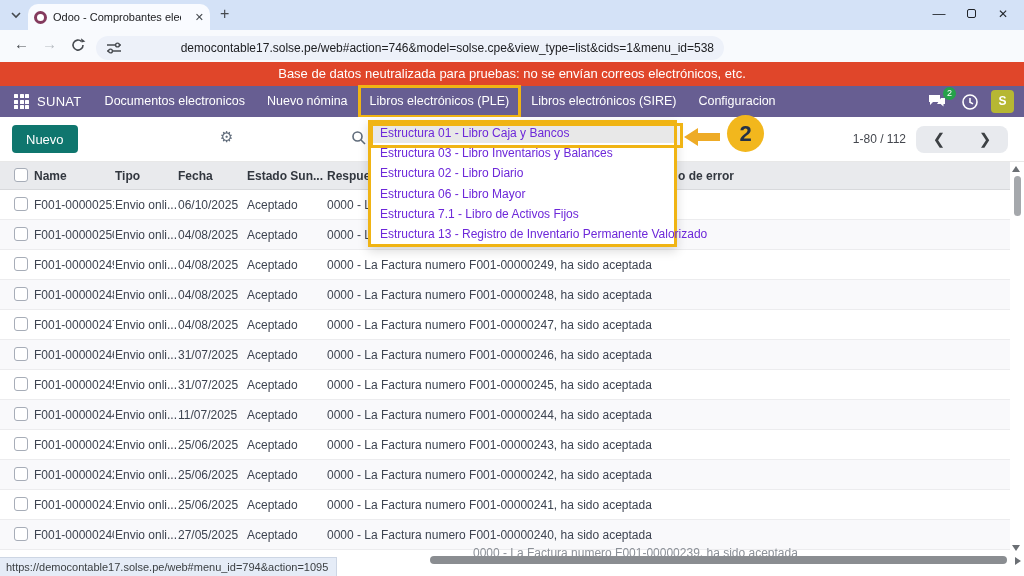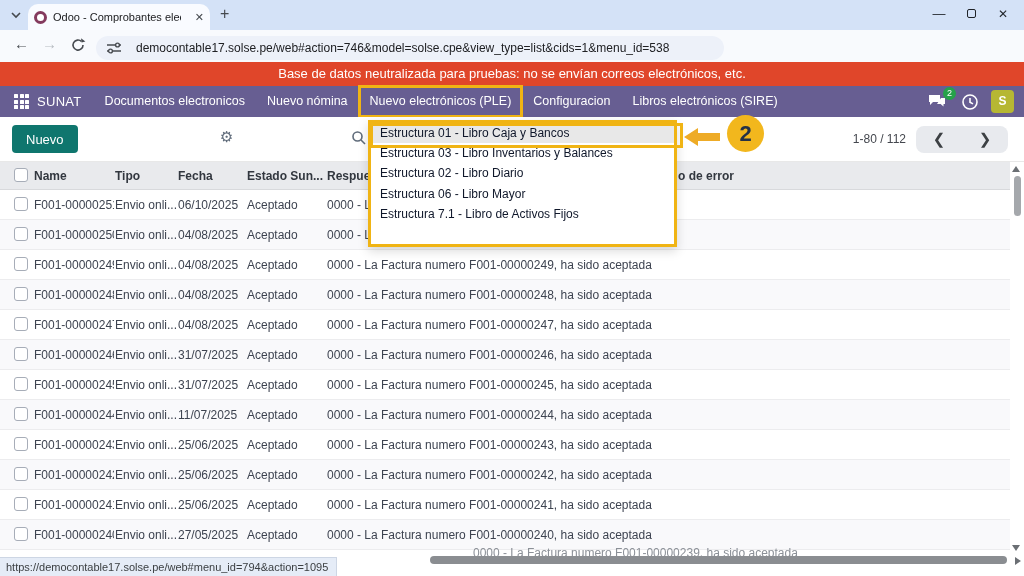--- a/index.html
+++ b/index.html
@@ -19,21 +19,21 @@
     font-size:13px; color:#1f2328; }
   #win-min { right:70px; } #win-close { right:6px; font-size:12px; }
   #win-max { right:38px; } #win-max b { display:inline-block; width:9px; height:9px;
     border:1.5px solid #1f2328; border-radius:2px; }
 
   #toolbar { position:absolute; left:0; top:30px; width:1024px; height:32px; background:#f8fafd; }
   .navbtn { position:absolute; top:5px; font-size:15px; color:#474b50; }
   #btn-back { left:14px; } #btn-fwd { left:42px; color:#b7bcc2; }
   #btn-reload { left:70px; top:7px; }
   #omnibox { position:absolute; left:96px; top:36px; width:628px; height:24px; background:#edf1f9;
-    border-radius:13px; display:flex; align-items:center; padding:0 10px; gap:14px; }
+    border-radius:13px; display:flex; align-items:center; padding:0 10px; gap:8px;justify-content:space-between; }
   #omni-url { font-size:12px; color:#202124; white-space:nowrap; overflow:hidden; }
   .tbicon { position:absolute; top:37px; width:20px; height:20px; color:#474b50; }
   #icon-cast { left:730px; } #icon-star { left:758px; font-size:15px; top:36px; }
   #icon-ext { left:793px; }
   #tb-divider { position:absolute; left:822px; top:39px; width:1px; height:16px; background:#c6cad1; }
   #icon-dl { left:834px; }
   #icon-alert { position:absolute; left:864px; top:40px; width:12px; height:12px; border-radius:50%;
     background:#e8a33b; }
   #icon-alert:after { content:""; position:absolute; left:3px; top:11px; width:6px; height:3px; background:#d8d2c5; }
   #update-pill { position:absolute; left:886px; top:35px; height:25px; background:#d6e3fa; border-radius:13px;
@@ -84,21 +84,21 @@
   #thead .cb { top:6px; } .trow .cb { top:7px; }
   .col-name { left:34px; width:80px; } .col-tipo { left:115px; width:62px; }
   .col-fecha { left:178px; width:68px; } .col-estado { left:247px; width:76px; }
   .col-resp { left:327px; width:360px; } .col-error { left:678px; }
   #partial-row { position:absolute; left:473px; top:546px; width:420px; height:10px; overflow:hidden;
     font-size:12px; color:#8b9097; z-index:5; }
 
   
   #dropdown { position:absolute; left:368px; top:120px; width:309px; height:127px; background:#fff;
     border:3px solid #f0b414; box-shadow:0 4px 10px rgba(0,0,0,.15); z-index:10; }
-  .dd-item { height:20.2px; line-height:20.2px; font-size:12px; color:#0f172a; padding-left:9px;
+  .dd-item { height:20.2px; line-height:20.2px; font-size:12px; color:#6d28d9; padding-left:9px;
     white-space:nowrap; }
   .dd-item.sel { background:#e8e8e8; }
   #dd-sel-box { position:absolute; left:370px; top:123px; width:313px; height:25px;
     border:3px solid #f0b414; z-index:11; }
   #anno-arrow { position:absolute; left:684px; top:127px; z-index:12; }
   #anno-circle { position:absolute; left:727px; top:115px; width:37px; height:37px; border-radius:50%;
     background:#f2b71d; color:#253246; font-size:22px; font-weight:bold; text-align:center;
     line-height:37px; z-index:12; }
 
   
@@ -191,23 +191,23 @@
       <i></i>
       <i></i>
       <i></i>
       <i></i>
       <i></i>
     </span>
   <span id="brand">SUNAT</span>
   <span id="nav-items" style="display:flex">
       <span class="nav-item">Documentos electronicos</span>
       <span class="nav-item">Nuevo nómina</span>
-      <span class="nav-item hl">Nuevo electrónicos (PLE)</span>
+      <span class="nav-item hl">Libros electrónicos (PLE)</span>
+      <span class="nav-item">Libros electrónicos (SIRE)</span>
       <span class="nav-item">Configuracion</span>
-      <span class="nav-item">Libros electrónicos (SIRE)</span>
     </span>
   <span id="nav-right">
     <span id="chat-wrap">
       <svg width="20" height="17" viewBox="0 0 20 17">
           <path d="M2 2h11v7H6l-3 3V9H2z" fill="#fff"></path>
           <path d="M14 5h4v6h-1.5v2.4L13.6 11H10" fill="#fff"></path>
         </svg>
       <span id="chat-badge">2</span>
     </span>
     <span>
@@ -348,20 +348,21 @@
 
 <div id="partial-row">0000 - La Factura numero F001-00000239, ha sido aceptada</div>
 
 <div id="dropdown">
     <div id="dd-items">
       <div class="dd-item sel">Estructura 01 - Libro Caja y Bancos</div>
       <div class="dd-item">Estructura 03 - Libro Inventarios y Balances</div>
       <div class="dd-item">Estructura 02 - Libro Diario</div>
       <div class="dd-item">Estructura 06 - Libro Mayor</div>
       <div class="dd-item">Estructura 7.1 - Libro de Activos Fijos</div>
+      <div class="dd-item">Estructura 13 - Registro de Inventario Permanente Valorizado</div>
     </div>
   </div>
 <div id="dd-sel-box"></div>
 <span id="anno-arrow">
   <svg width="36" height="20" viewBox="0 0 36 20">
       <path d="M0 10L14 1v5h22v8H14v5z" fill="#eeab26"></path>
     </svg>
 </span>
 <div id="anno-circle">2</div>
 

